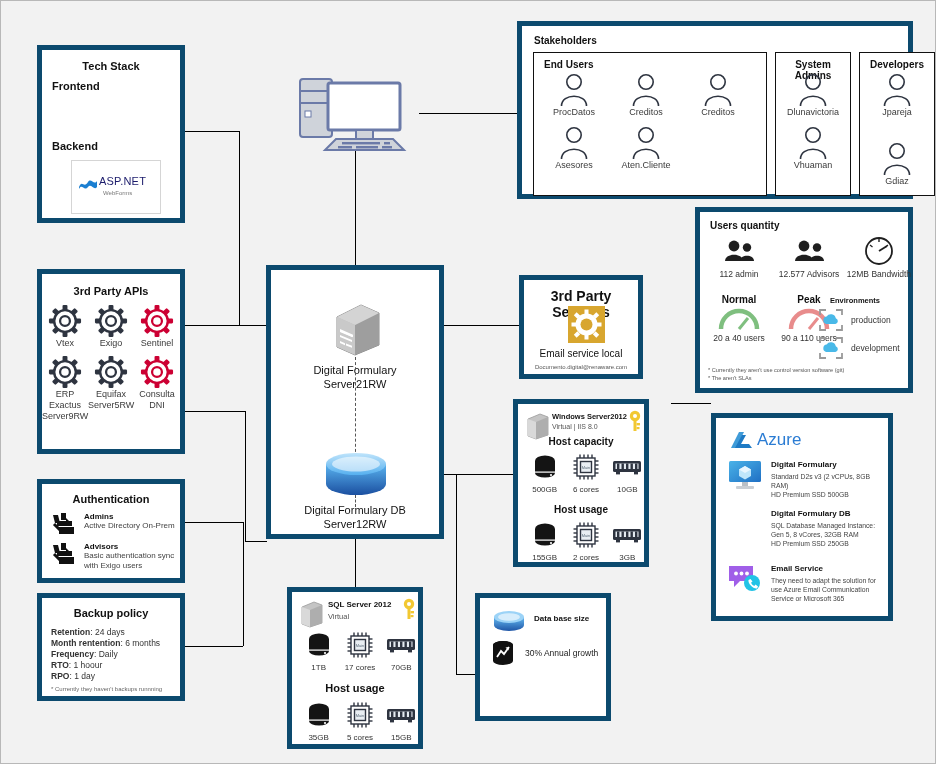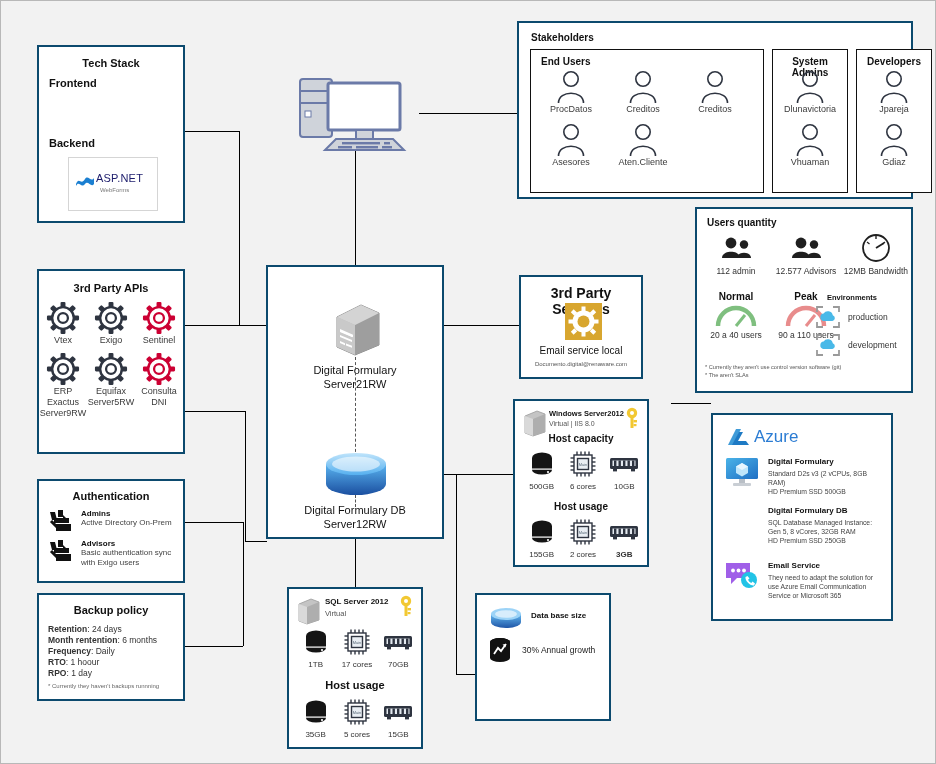--- a/index.html
+++ b/index.html
@@ -1,18 +1,18 @@
 <!DOCTYPE html>
 <html><head>
 <meta charset="utf-8">
 <style>
   html,body{margin:0;padding:0;background:#ffffff;}
   body{font-family:"Liberation Sans","DejaVu Sans",sans-serif;}
   #canvas{position:relative;width:936px;height:764px;background:#f2f2f2;border:1px solid #b8b8b8;box-sizing:border-box;overflow:hidden;}
-  .box{position:absolute;background:#ffffff;border:2px solid #0c4a6e;box-sizing:border-box;}
+  .box{position:absolute;background:#ffffff;border:5px solid #0c4a6e;box-sizing:border-box;}
   .ttl{position:absolute;width:100%;text-align:center;font-weight:bold;font-size:11px;color:#111;}
   .lbl{font-size:9px;color:#3b3b3b;text-align:center;line-height:11px;}
   .ln{position:absolute;background:#000;}
   .lnh{height:1px;}
   .lnv{width:1px;}
   .dash{position:absolute;width:0;border-left:1px dashed #555;}
   svg{display:block;overflow:visible;}
   .cap{font-size:11px;color:#111;text-align:center;line-height:14px;}
 </style>
 </head>
@@ -371,21 +371,21 @@
                   <circle cx="15" cy="9" r="7.2" fill="none" stroke="#2e3440" stroke-width="1.6"></circle>
    <path d="M2.5,33 C2.5,20 27.5,20 27.5,33" fill="none" stroke="#2e3440" stroke-width="1.6"></path>
                 </svg>
               </div>
       <div class="lbl">Vhuaman</div>
             </div>
           </div>
         </div>
         <div style="width: 74px; height: 142px; border: 1px solid rgb(17, 17, 17); background: rgb(255, 255, 255); position: relative;">
           <div style="position: absolute; width: 100%; text-align: center; top: 6px; font-size: 10px; font-weight: bold; color: rgb(17, 17, 17);">Developers</div>
-          <div style="position: absolute; left: 0px; top: 20px; width: 100%; display: flex; flex-wrap: wrap; justify-content: center; padding: 0px 4px; box-sizing: border-box;">
+          <div style="position: absolute; left: 0px; top: 20px; width: 100%; display: flex; flex-wrap: wrap; justify-content: center; padding: 0px 4px; box-sizing: border-box; gap: 16px;">
             <div style="width: 66px; text-align: center; margin-bottom: 8px;">
               <div style="display:flex;justify-content:center;">
                 <svg width="30" height="34" viewBox="0 0 30 34">
                   <circle cx="15" cy="9" r="7.2" fill="none" stroke="#2e3440" stroke-width="1.6"></circle>
    <path d="M2.5,33 C2.5,20 27.5,20 27.5,33" fill="none" stroke="#2e3440" stroke-width="1.6"></path>
                 </svg>
               </div>
       <div class="lbl">Jpareja</div>
             </div>
             <div style="width: 66px; text-align: center; margin-bottom: 8px;">
@@ -712,21 +712,21 @@
    <rect x="3.5" y="5.5" width="23" height="5.5" fill="#e4eaf0"></rect>
    <rect x="5" y="5.5" width="2.4" height="5.5" fill="#2e3440"></rect>
               <rect x="9.5" y="5.5" width="2.4" height="5.5" fill="#2e3440"></rect>
               <rect x="14" y="5.5" width="2.4" height="5.5" fill="#2e3440"></rect>
               <rect x="18.5" y="5.5" width="2.4" height="5.5" fill="#2e3440"></rect>
               <rect x="23" y="5.5" width="2.4" height="5.5" fill="#2e3440"></rect>
    <rect x="4" y="14" width="4" height="2.4" fill="#2e3440"></rect>
               <rect x="22" y="14" width="4" height="2.4" fill="#2e3440"></rect>
             </svg>
           </div>
-      <div style="font-size:8px;color:#333;margin-top:3px;font-weight:bold;">3GB</div>
+      <div style="font-size:8px;color:#333;margin-top:3px;">3GB</div>
         </div>
       </div>
   </div>
 
   <div class="box" style="left:286px;top:586px;width:136px;height:162px;">
     <div style="position:absolute;left:8px;top:8px;">
       <svg width="24" height="28" viewBox="0 0 24 28">
         <polygon points="2,7 14,2 22,5 22,23 10,27 2,24" fill="#c4c4c4" stroke="#9a9a9a" stroke-width="0.8"></polygon>
         <polygon points="2,7 10,10 10,27 2,24" fill="#d9d9d9"></polygon>
         <polygon points="10,10 22,5 22,23 10,27" fill="#aeaeae"></polygon>

